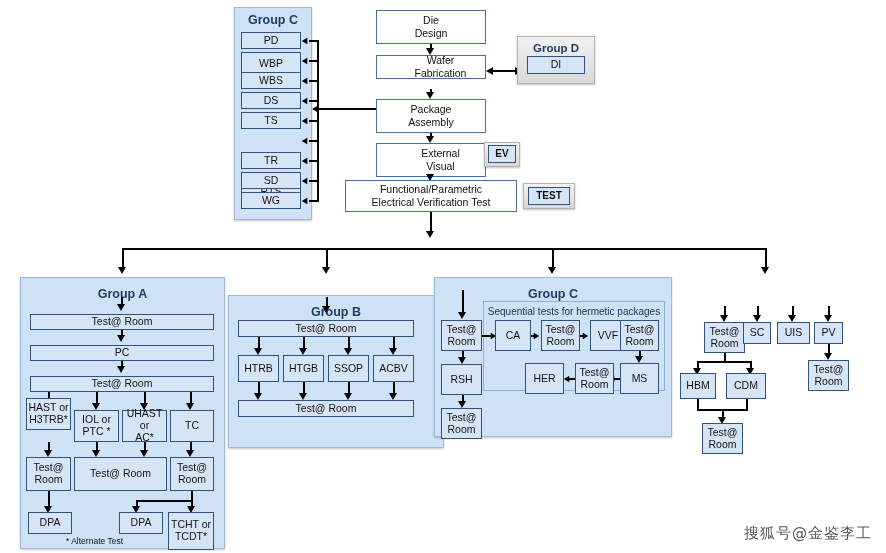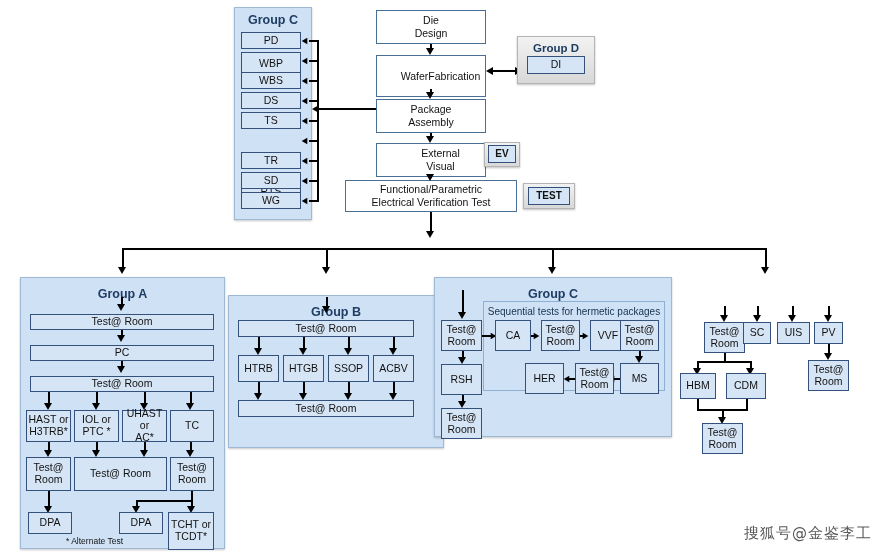--- a/index.html
+++ b/index.html
@@ -57,21 +57,21 @@
 </head>
 <body>
 
 <div id="stage">
 
   <div class="pbox two" style="left:376px;top:10px;width:110px;height:34px;flex-direction:column;">
     <span>Die</span>
     <span>Design</span>
   </div>
 
-  <div class="pbox two" style="left:376px;top:55px;width:110px;height:42px;flex-direction:row;padding-left:20px;">
+  <div class="pbox two" style="left:376px;top:55px;width:110px;height:24px;flex-direction:column;padding-left:20px;">
     <span>Wafer</span>
     <span>Fabrication</span>
   </div>
 
   <div class="pbox two" style="left:376px;top:99px;width:110px;height:34px;flex-direction:column;">
     <span>Package</span>
     <span>Assembly</span>
   </div>
 
   <div class="pbox two" style="left:376px;top:143px;width:110px;height:34px;flex-direction:column;padding-left:20px;">
@@ -211,21 +211,21 @@
 
   <div class="ln lnv" style="left:48px;top:392px;height:14px;"></div>
   <div class="ar ar-d" style="left:44px;top:403px;"></div>
   <div class="ln lnv" style="left:96px;top:392px;height:14px;"></div>
   <div class="ar ar-d" style="left:92px;top:403px;"></div>
   <div class="ln lnv" style="left:144px;top:392px;height:14px;"></div>
   <div class="ar ar-d" style="left:140px;top:403px;"></div>
   <div class="ln lnv" style="left:190px;top:392px;height:14px;"></div>
   <div class="ar ar-d" style="left:186px;top:403px;"></div>
 
-  <div class="lbox" style="left:26px;top:410px;width:45px;height:32px;flex-direction:column;">
+  <div class="lbox" style="left:26px;top:398px;width:45px;height:32px;flex-direction:column;">
     <span>HAST or</span>
     <span>H3TRB*</span>
     </div>
   <div class="lbox" style="left:74px;top:410px;width:45px;height:32px;flex-direction:column;">
     <span>IOL or</span>
     <span>PTC *</span>
     </div>
   <div class="lbox" style="left:122px;top:410px;width:45px;height:32px;flex-direction:column;">
     <span>UHAST or</span>
     <span>AC*</span>

